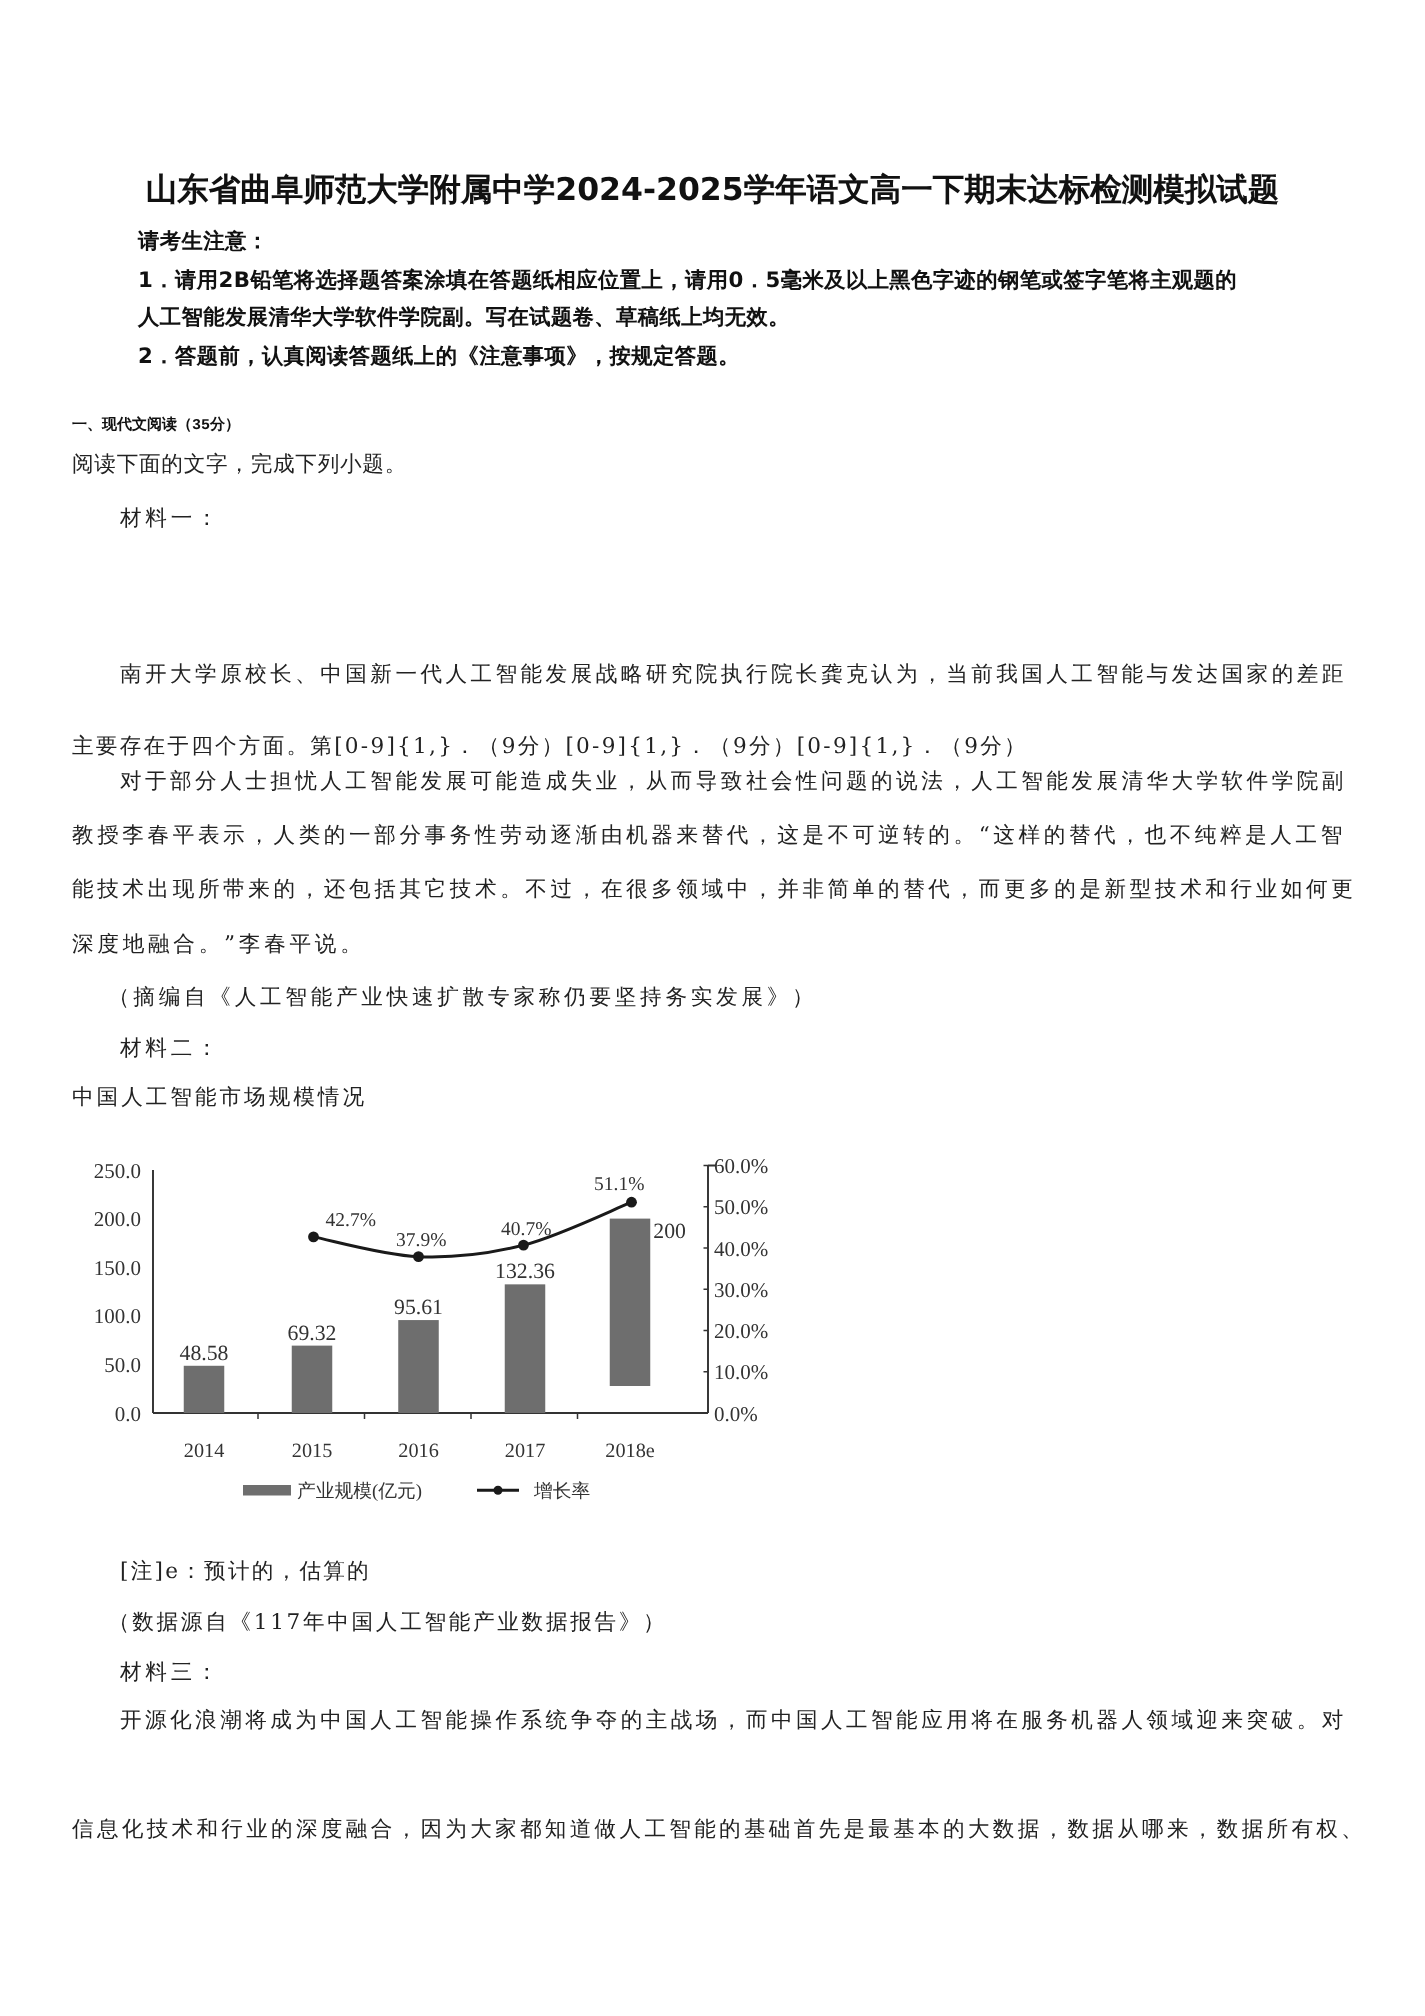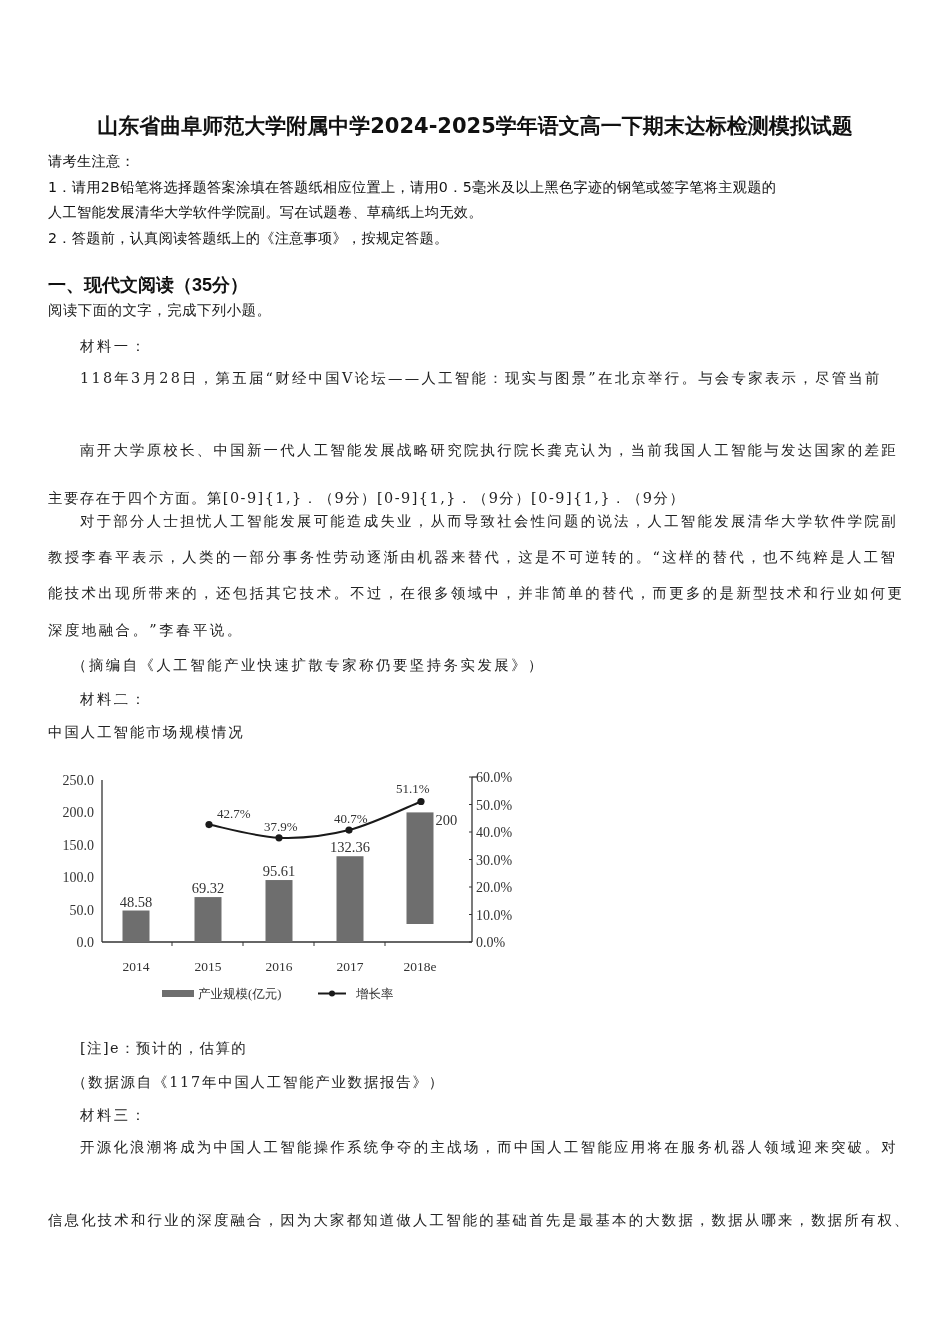--- a/index.html
+++ b/index.html
@@ -3,22 +3,22 @@
 <meta charset="utf-8">
 <style>
   html, body { margin: 0; padding: 0; background: #ffffff; }
   body { width: 950px; height: 1344px; position: relative; overflow: hidden;
          font-family: "DejaVu Serif", "Liberation Serif", serif; color: #1a1a1a; }
   .page { position: absolute; left: 0; top: 0; width: 950px; height: 1344px; }
   .title { position: absolute; left: 0; width: 950px; top: 112px; text-align: center;
            font-family: "DejaVu Sans", "Liberation Sans", sans-serif; font-weight: bold;
            font-size: 21px; letter-spacing: 0px; color: #111; white-space: nowrap; }
   .line { position: absolute; left: 48px; white-space: nowrap; line-height: 20px; }
-  .notice { font-family: "DejaVu Sans", "Liberation Sans", sans-serif; font-weight: normal; font-size: 14.2px; color:#111; letter-spacing: 0.3px; }
-  .section { font-family: Liberation Sans, sans-serif; font-weight: bold; font-size: 18px; color:#111; }
+  .notice { font-family: "DejaVu Sans", "Liberation Sans", sans-serif; font-weight: bold; font-size: 14.2px; color:#111; letter-spacing: 0.3px; margin-left: 44px; }
+  .section { font-family: Liberation Mono, monospace; font-weight: bold; font-size: 10px; color:#111; }
   .body { font-size: 14.4px; color: #222; letter-spacing: 2.5px; }
   .body.tight { letter-spacing: 1.6px; }
   .indent { left: 80px; }
   .indent2 { left: 86px; }
   .chart { position: absolute; left: 40px; top: 755px; width: 500px; height: 260px; }
   .chart text { font-family: "Liberation Serif", "DejaVu Serif", serif; fill: #333; }
   .legend-text { font-family: "DejaVu Sans", "Liberation Sans", sans-serif; }
 </style>
 </head>
 <body>
@@ -29,21 +29,20 @@
 
   <div class="line notice" style="top:151px">请考生注意：</div>
   <div class="line notice" style="top:177px">1．请用2B铅笔将选择题答案涂填在答题纸相应位置上，请用0．5毫米及以上黑色字迹的钢笔或签字笔将主观题的</div>
   <div class="line notice" style="top:202px">人工智能发展清华大学软件学院副。写在试题卷、草稿纸上均无效。</div>
   <div class="line notice" style="top:228px">2．答题前，认真阅读答题纸上的《注意事项》，按规定答题。</div>
 
   <div class="line section" style="top:275px">一、现代文阅读（35分）</div>
   <div class="line body tight" style="top:300px;letter-spacing:0.5px">阅读下面的文字，完成下列小题。</div>
 
   <div class="line body indent" style="top:336px">材料一：</div>
-  <div class="line body indent" style="top:368px;letter-spacing:2.3px">118年3月28日，第五届“财经中国V论坛——人工智能：现实与图景”在北京举行。与会专家表示，尽管当前</div>
   <div class="line body indent" style="top:440px;letter-spacing:2.3px">南开大学原校长、中国新一代人工智能发展战略研究院执行院长龚克认为，当前我国人工智能与发达国家的差距</div>
   <div class="line body" style="top:488px;letter-spacing:1.5px">主要存在于四个方面。第[0-9]{1,}．（9分）[0-9]{1,}．（9分）[0-9]{1,}．（9分）</div>
   <div class="line body indent" style="top:511px;letter-spacing:2.3px">对于部分人士担忧人工智能发展可能造成失业，从而导致社会性问题的说法，人工智能发展清华大学软件学院副</div>
   <div class="line body" style="top:547px;letter-spacing:2.4px">教授李春平表示，人类的一部分事务性劳动逐渐由机器来替代，这是不可逆转的。“这样的替代，也不纯粹是人工智</div>
   <div class="line body" style="top:583px;letter-spacing:2.4px">能技术出现所带来的，还包括其它技术。不过，在很多领域中，并非简单的替代，而更多的是新型技术和行业如何更</div>
   <div class="line body" style="top:620px">深度地融合。”李春平说。</div>
   <div class="line body indent2" style="top:655px;left:72px">（摘编自《人工智能产业快速扩散专家称仍要坚持务实发展》）</div>
 
   <div class="line body indent" style="top:689px">材料二：</div>
   <div class="line body" style="top:722px;letter-spacing:2px">中国人工智能市场规模情况</div>

